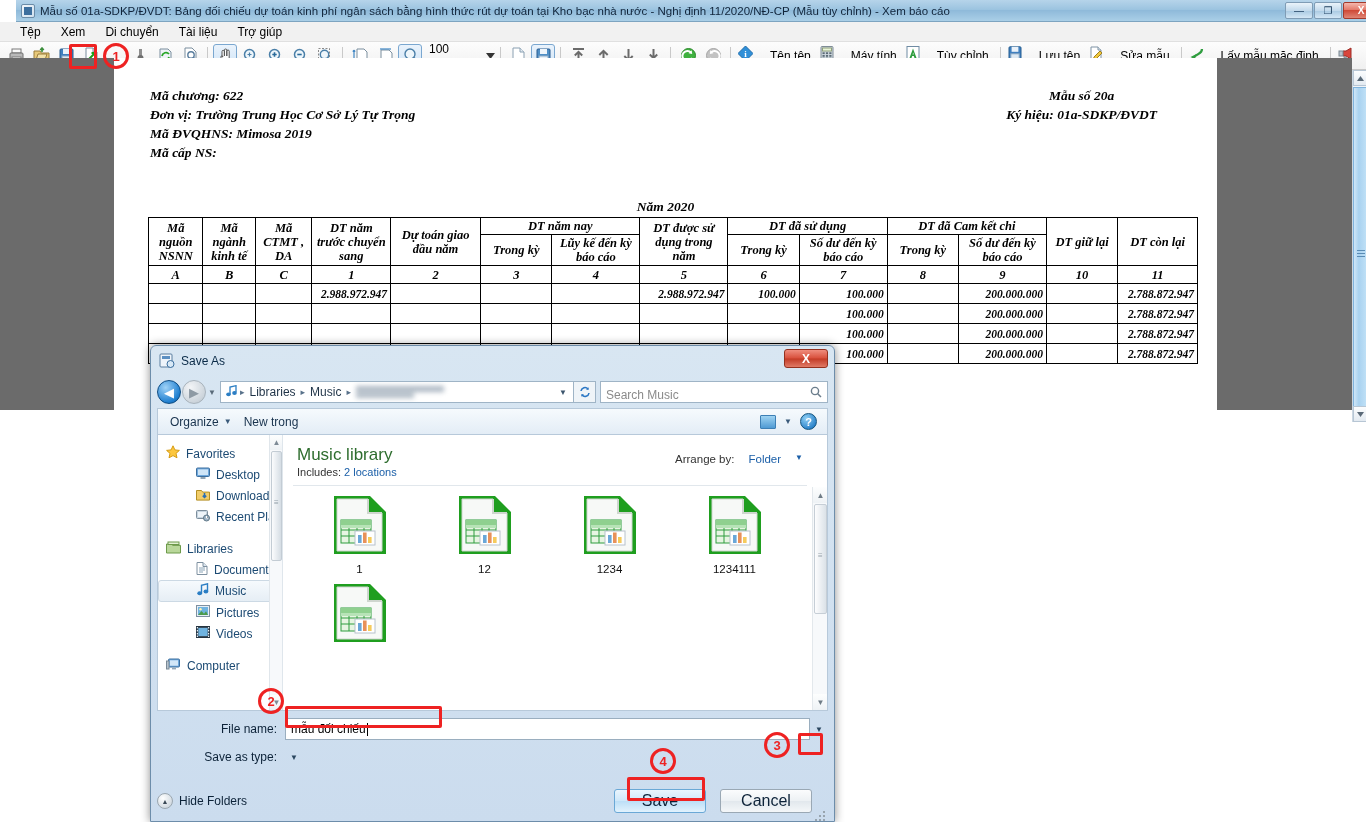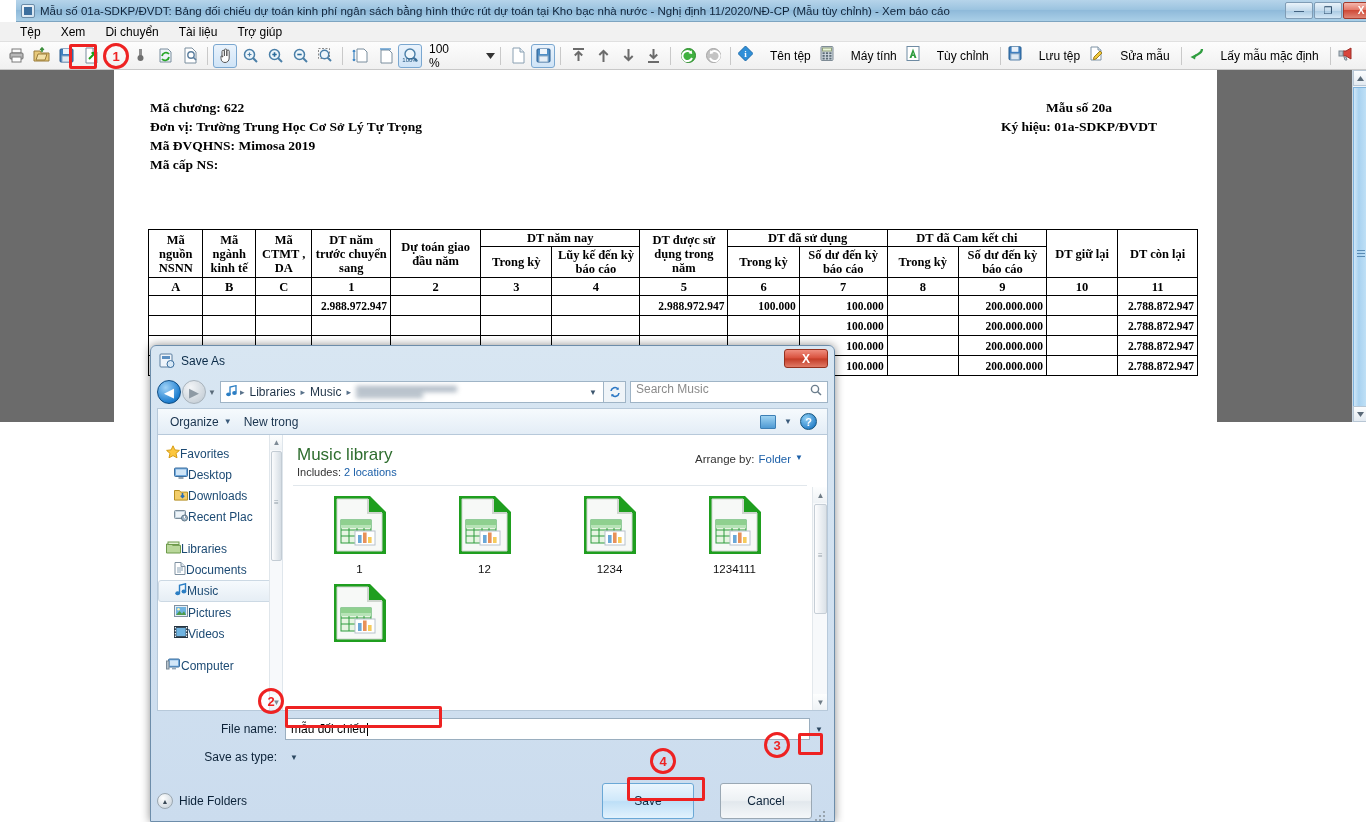--- a/index.html
+++ b/index.html
@@ -73,22 +73,23 @@
   .zoomval { font-size:12px; color:#000; margin-left:6px; margin-right:2px; }
   .zoomdrop {
     width:16px; height:20px; display:flex; align-items:center; justify-content:center;
     margin-left:34px;
   }
   .tlabel { font-size:12px; color:#000; margin-left:17px; margin-right:4px; white-space:nowrap; }
   .titem { display:flex; align-items:center; height:24px; padding:0 2px; flex:none; border-radius:3px; }
 
   
   .viewport {
-    position:absolute; left:0; top:70px; width:1352px; height:352px;
+    position:absolute; left:0; top:58px; width:1352px; height:352px;
     background:#6b6b6b;
+    font-style:italic;
   }
   .page {
     position:absolute; left:114px; top:0px; width:1103px; height:352px;
     background:#fff; overflow:hidden;
   }
   
   .vscroll {
     position:absolute; right:0; top:70px; width:14px; height:352px;
     background:#f0f4f8; border-left:1px solid #cbd7e2;
   }
@@ -173,22 +174,22 @@
     background:linear-gradient(to right,#6b7f93 0 45%,transparent 45%),
                linear-gradient(to right,#6b7f93 0 30%,transparent 30%);
     background-size:100% 6px,100% 6px; background-position:0 0,0 7px; background-repeat:no-repeat;
     margin:0 4px; }
   .addr-drop { width:16px; text-align:center; color:#3c556d; font-size:8px; flex:none; }
   .refresh-btn {
     width:22px; height:22px; background:#eff4f8; border:1px solid #9fb4c6; border-left:none;
     display:flex; align-items:center; justify-content:center; color:#2b77c4; font-size:12px; flex:none;
   }
   .searchbox {
-    width:198px; height:22px; margin-left:4px; background:#fff; border:1px solid #9fb4c6;
-    display:flex; align-items:flex-start; padding:0 5px; flex:none;
+    width:228px; height:22px; margin-left:4px; background:#fff; border:1px solid #9fb4c6;
+    display:flex; align-items:flex-end; padding:0 5px; flex:none;
   }
   .searchbox .ph { flex:1; font-size:12px; color:#8b8b8b; }
 
   .dlg-cmdbar {
     position:relative; margin:0 6px; height:26px;
     background:linear-gradient(to bottom,#f6fafd,#e3edf6);
     border:1px solid #b7c9da; border-bottom:none;
     display:flex; align-items:center; padding:0 6px;
   }
   .cmd { font-size:12px; color:#18324d; padding:2px 6px; display:flex; align-items:center; gap:5px; }
@@ -204,22 +205,22 @@
   }
 
   .dlg-body {
     position:relative; margin:0 6px; height:277px; background:#fff;
     border:1px solid #b7c9da; display:flex; overflow:hidden;
   }
   .nav-pane {
     width:125px; background:#fff; border-right:1px solid #dfe6ec;
     position:relative; padding-top:8px; overflow:hidden;
   }
-  .nav-row { display:flex; align-items:center; height:21px; font-size:12px; color:#1c4a73; padding-left:8px; }
-  .nav-row.child { padding-left:16px; }
+  .nav-row { display:flex; align-items:center; height:21px; font-size:12px; color:#1c4a73; padding-left:8px; gap:6px; }
+  .nav-row.child { padding-left:38px; }
   .nav-row.selected {
     background:linear-gradient(to bottom,#f6fafd,#e6eef5);
     border:1px solid #ccd9e4; border-radius:3px; margin-right:2px; height:22px;
   }
   .nav-row .txt { white-space:nowrap; overflow:hidden; }
   .nav-gap { height:11px; }
   .npscroll {
     position:absolute; right:0; top:0; width:13px; height:100%;
     background:#f7f9fb; border-left:1px solid #e0e6eb;
   }
@@ -231,21 +232,21 @@
     background:linear-gradient(to right,#fbfcfd,#d5dde4); border:1px solid #c3ccd4; border-radius:2px; }
   .npscroll .th::after{ content:"≡"; position:absolute; left:2px; top:46px; font-size:8px; color:#93a0aa; }
 
   .file-pane { flex:1; position:relative; background:#fff; overflow:hidden; }
   .lib-head { padding:10px 0 0 14px; }
   .lib-title { font-size:17px; color:#2e6d2e; line-height:20px; }
   .lib-sub { font-size:11px; color:#333; margin-top:1px; }
   .lib-sub b { color:#1b5fa8; font-weight:normal; }
   .arrange {
     position:absolute; right:24px; top:18px; font-size:11.5px; color:#333;
-    display:flex; gap:4px; align-items:flex-start;
+    display:flex; gap:14px; align-items:flex-start;
   }
   .arrange .val { color:#1b5fa8; }
   .arrange .car { font-size:8px; color:#1b5fa8; }
   .lib-divider { position:absolute; left:10px; right:20px; top:50px; height:1px; background:#e1e7ec; }
 
   .filegrid { position:absolute; left:14px; top:58px; right:18px; display:flex; flex-wrap:wrap; gap:0; }
   .fileitem { width:125px; text-align:center; margin-bottom:6px; }
   .filename { font-size:11.5px; color:#111; margin-top:2px; }
 
   .fpscroll { position:absolute; right:0; top:52px; bottom:0; width:15px;
@@ -276,23 +277,23 @@
   .dlg-footer { position:relative; margin:8px 6px 0 6px; height:40px; display:flex; align-items:center; }
   .hide-folders { display:flex; align-items:center; gap:6px; font-size:12px; color:#0c2238; }
   .hf-circle {
     width:16px; height:16px; border-radius:50%;
     background:radial-gradient(circle at 35% 30%,#fdfefe,#d2dae1 75%,#b6c0c8);
     border:1px solid #9ba7b0; display:flex; align-items:center; justify-content:center;
     font-size:7px; color:#3b4a57;
   }
   .footer-btns { margin-left:auto; display:flex; gap:14px; padding-right:16px; }
   .dbtn {
-    width:92px; height:36px; border:1px solid #9aa8b4; border-radius:3px;
+    width:92px; height:24px; border:1px solid #9aa8b4; border-radius:3px;
     background:linear-gradient(to bottom,#fbfcfd,#edf1f4 48%,#e2e8ed 52%,#f4f7f9);
-    font-size:12px; color:#0c2238; display:flex; align-items:center; justify-content:center;margin-left:12px;
+    font-size:16px; color:#0c2238; display:flex; align-items:center; justify-content:center;
   }
   .dbtn.primary {
     background:linear-gradient(to bottom,#eaf5fd,#cfe8fa 48%,#bddff7 52%,#e2f2fd);
     border-color:#6aa8d6;
   }
   .resize-grip { position:absolute; right:3px; bottom:0px; width:12px; height:12px; }
   .resize-grip i { position:absolute; width:2px; height:2px; background:#98a4ae; }
 
   
   .ann-box { position:absolute; border:3px solid #ee2222; border-radius:2px; pointer-events:none; }
@@ -575,20 +576,21 @@
           <div>Đơn vị: Trường Trung Học Cơ Sở Lý Tự Trọng</div>
           <div>Mã ĐVQHNS: Mimosa 2019</div>
           <div>Mã cấp NS:</div>
         </div>
 
         <div class="doc-hdr-right">
           <div>Mẫu số 20a</div>
           <div>Ký hiệu: 01a-SDKP/ĐVDT</div>
         </div>
 
+        <div class="doc-year">Năm 2020</div>
 
         <table class="rpt">
           <thead>
             <tr>
               <th rowspan="2" style="width:52px">Mã nguồn NSNN</th>
               <th rowspan="2" style="width:50px">Mã ngành kinh tế</th>
               <th rowspan="2" style="width:54px">Mã CTMT , DA</th>
               <th rowspan="2" style="width:75px">DT năm trước chuyển sang</th>
               <th rowspan="2" style="width:86px">Dự toán giao đầu năm</th>
               <th colspan="2">DT năm nay</th>

